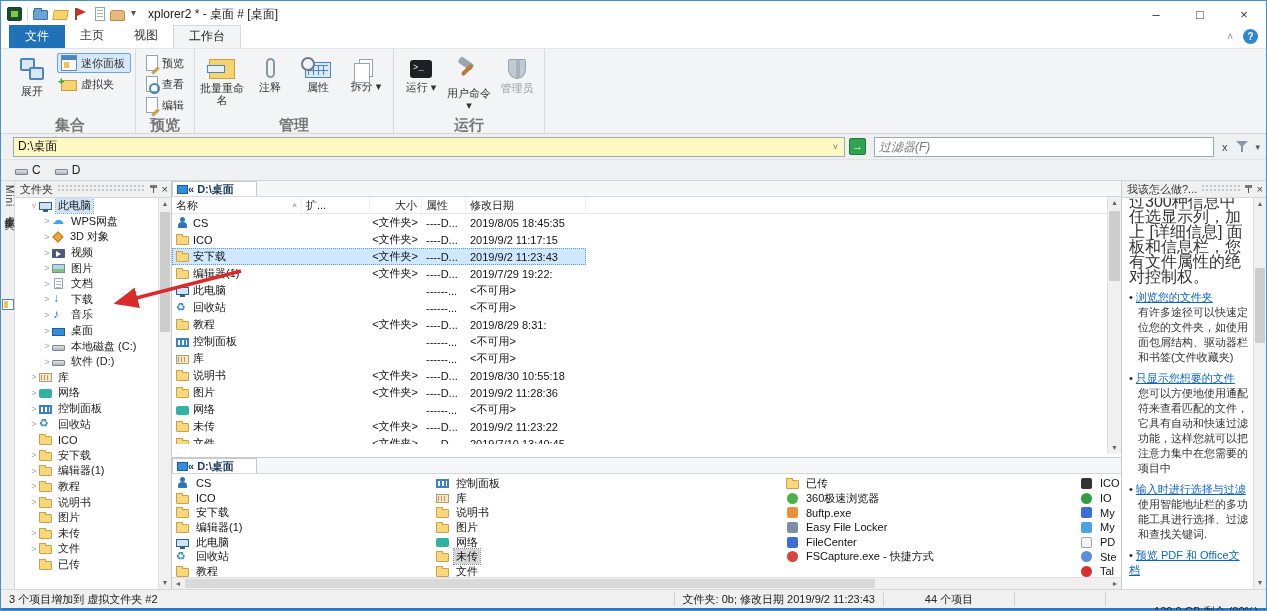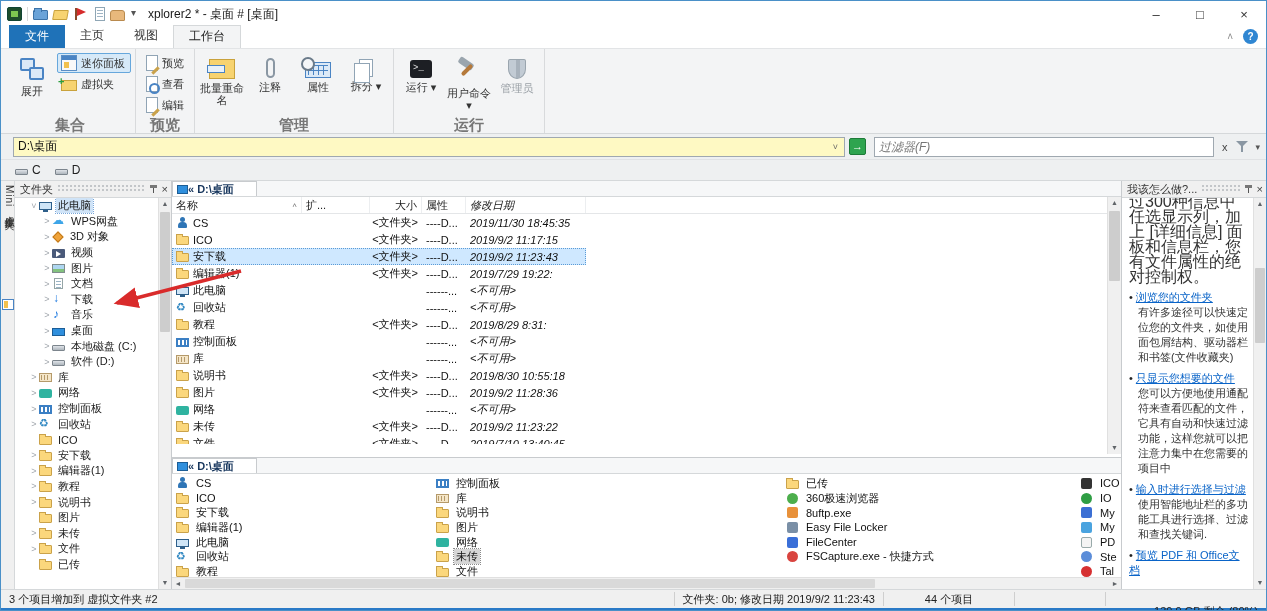--- a/index.html
+++ b/index.html
@@ -122,21 +122,21 @@
   .vscroll .arr.up { top:0; } .vscroll .arr.dn { bottom:0; }
   .vscroll .thumb { position:absolute; left:1px; right:1px; background:#cdcdcd; border-radius:1px; }
 
   
   #centerpane { position:absolute; left:171px; top:0; bottom:0; right:145px; background:#fff; }
   .pane-tabbar { height:16px; background:#f6f7f8; border-bottom:1px solid #d5d8da; display:flex; align-items:flex-end; }
   .pane-tab { display:flex; align-items:center; background:#fff; border:1px solid #c8cbce; border-bottom:none; padding:1px 22px 1px 4px; font-size:11px; font-weight:bold; color:#17365d; height:15px; }
   .ptab-ic { width:11px; height:9px; background:#2f8fdd; border:1px solid #1b5d96; }
   #main-header { display:flex; height:17px; border-bottom:1px solid #e4e6e8; background:#fff; font-size:11px; color:#222; align-items:center; }
   #main-header .hc { padding:0 4px; border-right:1px solid #eceef0; height:100%; display:flex; align-items:center; }
-  .c0{width:130px;} .c1{width:68px;} .c2{width:52px; justify-content:flex-end;} .c3{width:44px;} .c4{width:120px;font-style:italic;}
+  .c0{width:130px;} .c1{width:68px;} .c2{width:52px; justify-content:flex-end;} .c3{width:44px;} .c4{width:120px;}
   .sortcaret { margin-left:auto; font-size:8px; color:#777; }
   #main-rows { height:230px; overflow:hidden; position:relative; }
   .mrow { display:flex; height:17px; align-items:center; font-size:11px; color:#111; width:414px; }
   .mrow .mc { padding:0 4px; overflow:hidden; white-space:nowrap; }
   .mrow .mc.c2 { text-align:right; display:flex; justify-content:flex-end; }
   .mrow.sel { background:#cfe8ff; outline:1px dotted #5b9bd5; outline-offset:-1px; }
   .namecell { display:flex; align-items:center; gap:4px; }
   #main-vscroll { position:absolute; right:0; top:16px; bottom:0; width:14px; }
 
   #main-list { position:absolute; top:0; left:0; right:0; height:273px; }
@@ -519,21 +519,21 @@
           </div>
         <div id="main-rows">
             <div class="mrow">
               <div class="mc c0 namecell">
                 <span class="ic ic-user"></span>
                 <span>CS</span>
               </div>
               <div class="mc c1"></div>
               <div class="mc c2">&lt;文件夹&gt;</div>
               <div class="mc c3">----D...</div>
-              <div class="mc c4">2019/11/30 18:45:35</div>
+              <div class="mc c4">2019/8/05 18:45:35</div>
             </div>
             <div class="mrow">
               <div class="mc c0 namecell">
                 <span class="ic ic-folder"></span>
                 <span>ICO</span>
               </div>
               <div class="mc c1"></div>
               <div class="mc c2">&lt;文件夹&gt;</div>
               <div class="mc c3">----D...</div>
               <div class="mc c4">2019/9/2 11:17:15</div>

